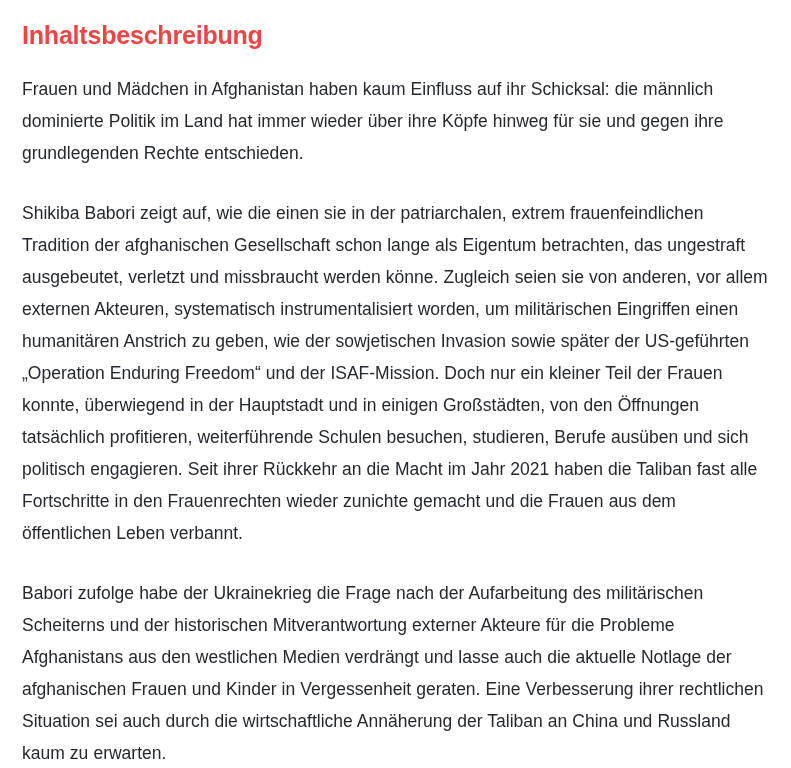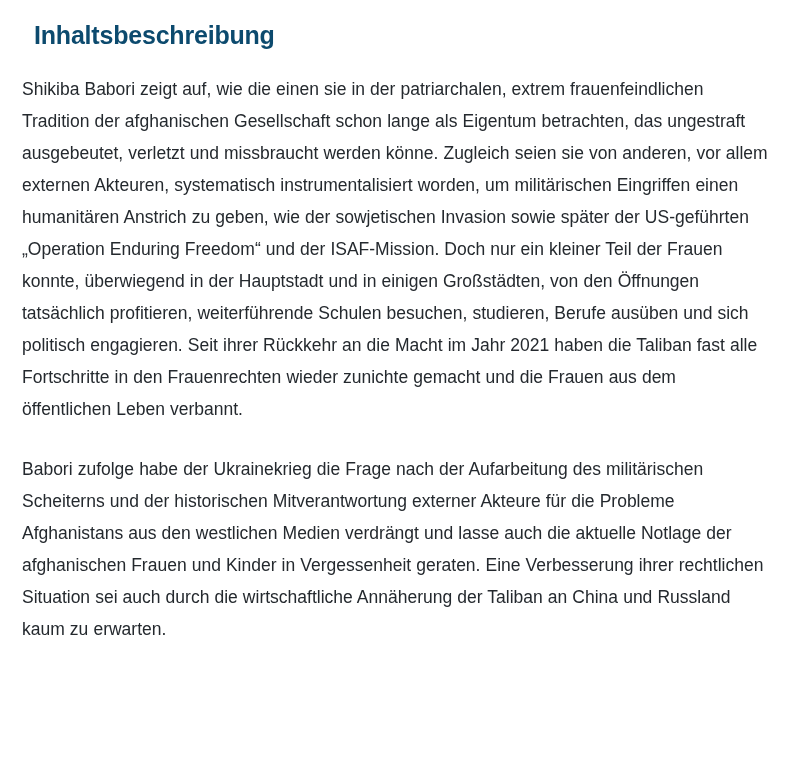--- a/index.html
+++ b/index.html
@@ -18,37 +18,38 @@
     width: 791px;
     min-height: 768px;
     box-sizing: border-box;
     padding: 14px 22px 10px 22px;
     background: #ffffff;
   }
   .section-title {
     font-size: 25px;
     line-height: 1.25;
     font-weight: bold;
-    color: #0c4a6e;
+    color: #ef4444;
     letter-spacing: -0.2px;
-    margin: 6px 0 22px 12px;
+    margin: 6px 0 22px 0;
   }
   .body-text {
     font-size: 17.5px;
     line-height: 32px;
     color: #24292e;
     margin: 0 0 28px 0;
     max-width: 755px;
     text-align: left;
     word-spacing: 0.2px;
   }
   .body-text:last-child {
     margin-bottom: 12px;
   }
 </style>
 </head>
 <body>
 
 <div class="page">
   <h1 class="section-title">Inhaltsbeschreibung</h1>
+  <p class="body-text">Frauen und Mädchen in Afghanistan haben kaum Einfluss auf ihr Schicksal: die männlich dominierte Politik im Land hat immer wieder über ihre Köpfe hinweg für sie und gegen ihre grundlegenden Rechte entschieden.</p>
   <p class="body-text">Shikiba Babori zeigt auf, wie die einen sie in der patriarchalen, extrem frauenfeindlichen Tradition der afghanischen Gesellschaft schon lange als Eigentum betrachten, das ungestraft ausgebeutet, verletzt und missbraucht werden könne. Zugleich seien sie von anderen, vor allem externen Akteuren, systematisch instrumentalisiert worden, um militärischen Eingriffen einen humanitären Anstrich zu geben, wie der sowjetischen Invasion sowie später der US-geführten „Operation Enduring Freedom“ und der ISAF-Mission. Doch nur ein kleiner Teil der Frauen konnte, überwiegend in der Hauptstadt und in einigen Großstädten, von den Öffnungen tatsächlich profitieren, weiterführende Schulen besuchen, studieren, Berufe ausüben und sich politisch engagieren. Seit ihrer Rückkehr an die Macht im Jahr 2021 haben die Taliban fast alle Fortschritte in den Frauenrechten wieder zunichte gemacht und die Frauen aus dem öffentlichen Leben verbannt.</p>
   <p class="body-text">Babori zufolge habe der Ukrainekrieg die Frage nach der Aufarbeitung des militärischen Scheiterns und der historischen Mitverantwortung externer Akteure für die Probleme Afghanistans aus den westlichen Medien verdrängt und lasse auch die aktuelle Notlage der afghanischen Frauen und Kinder in Vergessenheit geraten. Eine Verbesserung ihrer rechtlichen Situation sei auch durch die wirtschaftliche Annäherung der Taliban an China und Russland kaum zu erwarten.</p>
 </div>
 
 </body></html>

